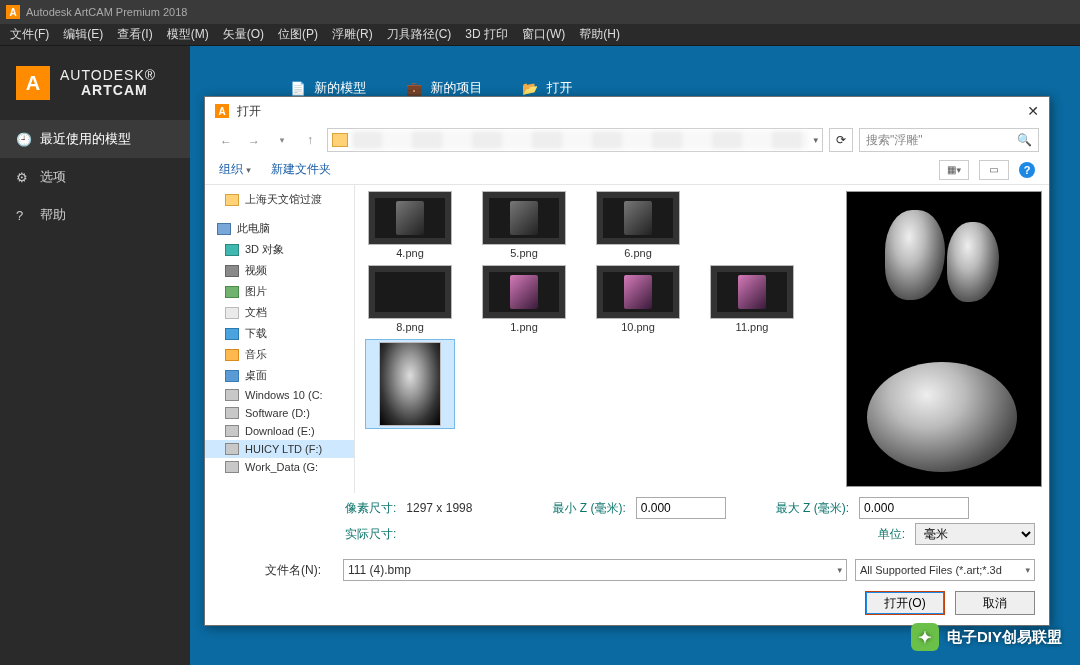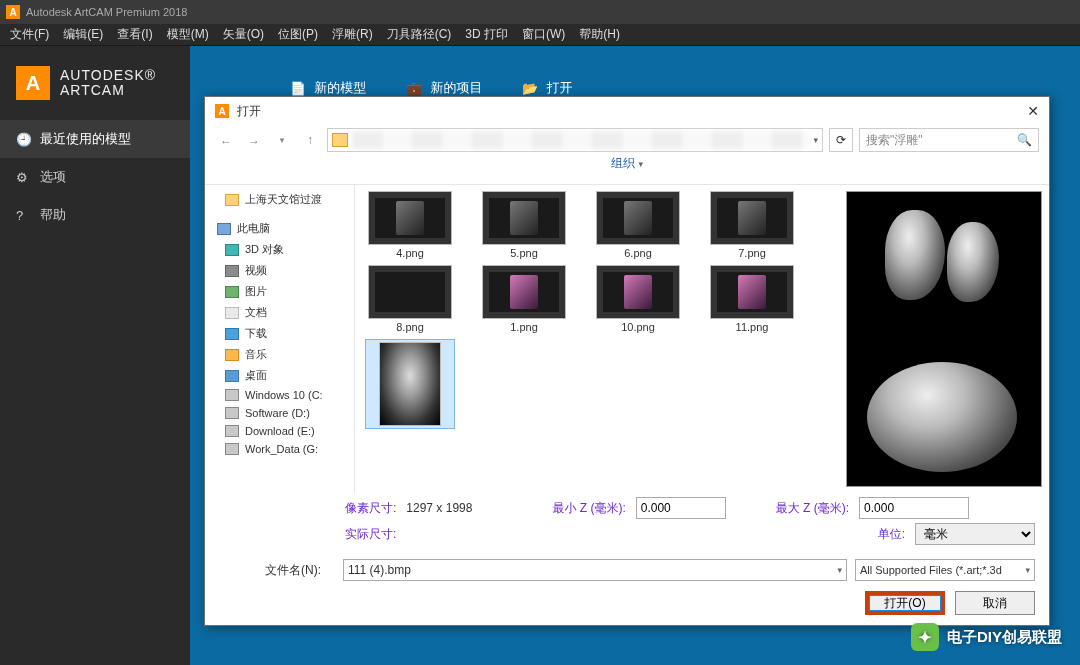--- a/index.html
+++ b/index.html
@@ -10,21 +10,21 @@
 
 .menubar { height: 22px; background: #2a2a2a; color: #ddd; font-size: 12px; display: flex; align-items: center; padding-left: 10px; gap: 14px; border-bottom: 1px solid #1a1a1a; }
 .menubar span { cursor: default; }
 
 .appbody { display: flex; height: calc(665px - 46px); }
 .sidebar { width: 190px; background: #2a2a2a; color: #ccc; }
 .brand { padding: 20px 16px; display: flex; align-items: center; gap: 10px; }
 .brand-logo { width: 34px; height: 34px; background: #ff8c00; color: #fff; font-weight: bold; font-size: 20px; display: flex; align-items: center; justify-content: center; }
 .brand-text { font-size: 14px; letter-spacing: 1px; line-height: 1.1; color: #eee; }
 .brand-text .b1 { font-weight: 300; }
-.brand-text .b2 { font-weight: normal; }
+.brand-text .b2 { font-weight: bold; margin-left: 21px; }
 .nav-item { padding: 10px 16px; font-size: 13px; display: flex; align-items: center; gap: 10px; }
 .nav-item.active { background: #3a3a3a; color: #fff; }
 .nav-icon { width: 14px; height: 14px; display: inline-block; }
 
 .maincontent { flex: 1; background: #0a6aa1; position: relative; }
 .toolbar { height: 40px; display: flex; align-items: center; gap: 40px; padding-left: 100px; color: #fff; font-size: 13px; margin-top: 22px; }
 .toolbar .tbitem { display: flex; align-items: center; gap: 8px; }
 
 
 .dialog { position: absolute; left: 204px; top: 96px; width: 846px; height: 530px; background: #fff; border: 1px solid #707070; box-shadow: 2px 2px 10px rgba(0,0,0,0.4); display: flex; flex-direction: column; font-size: 12px; color: #333; }
@@ -34,21 +34,21 @@
 .dlg-close { font-size: 14px; cursor: default; }
 
 .dlg-nav { height: 30px; display: flex; align-items: center; padding: 0 10px; gap: 6px; }
 .dlg-nav .arrow { width: 22px; height: 22px; display: flex; align-items: center; justify-content: center; color: #888; }
 .dlg-path { flex: 1; height: 24px; border: 1px solid #ccc; display: flex; align-items: center; padding: 0 4px; gap: 4px; background: #fff; position: relative; }
 .dlg-path .folder-ico { width: 16px; height: 14px; background: #ffd277; border: 1px solid #d9a23a; }
 .dlg-path .blur { flex: 1; height: 18px; background: repeating-linear-gradient(90deg, #eee 0, #eee 30px, #f8f8f8 30px, #f8f8f8 60px); filter: blur(2px); }
 .dlg-refresh { width: 24px; height: 24px; border: 1px solid #ccc; display: flex; align-items: center; justify-content: center; }
 .dlg-search { width: 180px; height: 24px; border: 1px solid #ccc; display: flex; align-items: center; padding: 0 6px; color: #888; justify-content: space-between; }
 
-.dlg-toolbar { height: 30px; display: flex; align-items: center; padding: 0 14px; gap: 20px; color: #1a5da8; border-bottom: 1px solid #e5e5e5; flex-direction: column; }
+.dlg-toolbar { height: 30px; display: flex; align-items: center; padding: 0 14px; gap: 20px; color: #1a5da8; border-bottom: 1px solid #e5e5e5; }
 .dlg-toolbar .right { margin-left: auto; display: flex; align-items: center; gap: 10px; color: #555; }
 .view-btn { width: 30px; height: 20px; border: 1px solid #ccc; display:flex; align-items:center; justify-content:center; font-size:10px; }
 .help-ico { width: 16px; height: 16px; background: #1e88e5; border-radius: 50%; color: #fff; font-size: 11px; display: flex; align-items: center; justify-content: center; font-weight: bold; }
 
 .dlg-body { flex: 1; display: flex; overflow: hidden; }
 .dlg-tree { width: 150px; border-right: 1px solid #e5e5e5; padding: 4px 0; overflow: hidden; }
 .tree-item { padding: 3px 6px 3px 20px; display: flex; align-items: center; gap: 6px; white-space: nowrap; font-size: 11px; }
 .tree-item.sel { background: #cde8ff; }
 .tree-ico { width: 14px; height: 12px; display: inline-block; }
 .ico-folder { background: #ffd277; border: 1px solid #d9a23a; }
@@ -73,31 +73,31 @@
 .thumb-art { position: absolute; left: 30%; top: 8%; width: 40%; height: 84%; background: linear-gradient(135deg, #777 0%, #222 100%); border-radius: 2px; }
 .thumb-art.pink { background: linear-gradient(135deg, #d47ab8 0%, #3a1a3a 100%); }
 .thumb.tall { width: 62px; height: 84px; }
 .fname { font-size: 11px; text-align: center; }
 
 .preview { width: 210px; padding: 6px; display: flex; align-items: flex-start; justify-content: center; }
 .preview-img { width: 196px; height: 296px; background: #000; position: relative; border: 1px solid #999; overflow: hidden; }
 .preview-img .bird { position: absolute; background: radial-gradient(ellipse at 40% 30%, #eee 0%, #bbb 30%, #555 70%, #111 100%); border-radius: 50% 50% 60% 40%; }
 
 .dlg-params { padding: 4px 14px 4px 140px; display: flex; align-items: center; gap: 10px; font-size: 12px; flex-wrap: wrap; }
-.dlg-params .lbl { color: #6d28d9; }
+.dlg-params .lbl { color: #0f766e; }
 .dlg-params input, .dlg-params select { height: 22px; border: 1px solid #aaa; padding: 0 4px; font-size: 12px; }
 
 .dlg-bottom { padding: 10px 14px 4px 60px; display: flex; align-items: center; gap: 8px; }
 .dlg-bottom .fn-lbl { width: 70px; text-align: left; }
 .dlg-bottom .fn-input { flex: 1; height: 22px; border: 1px solid #aaa; padding: 0 4px; font-size: 12px; display: flex; align-items: center; justify-content: space-between; }
 .dlg-bottom .filter { width: 180px; height: 22px; border: 1px solid #aaa; padding: 0 4px; font-size: 11px; display: flex; align-items: center; justify-content: space-between; }
 
 .dlg-buttons { padding: 6px 14px 10px; display: flex; justify-content: flex-end; gap: 10px; }
 .dlg-buttons button { width: 80px; height: 24px; border: 1px solid #888; background: #efefef; font-size: 12px; }
-.dlg-buttons button.primary { border: 4px solid #c2410c; box-shadow: inset 0 0 0 1px #1e88e5; }
+.dlg-buttons button.primary { border: 1px solid #c2410c; box-shadow: inset 0 0 0 1px #1e88e5; }
 
 .watermark { position: absolute; right: 18px; bottom: 14px; display: flex; align-items: center; gap: 8px; color: #fff; font-size: 15px; font-weight: bold; text-shadow: 0 0 4px rgba(0,0,0,0.6); }
 .watermark .wm-ico { width: 28px; height: 28px; background: #6ac048; border-radius: 6px; display: flex; align-items: center; justify-content: center; color: #fff; font-size: 16px; }
 
 .chev { font-size: 9px; color: #666; }
 </style>
 </head>
 <body>
 
 <div class="titlebar">
@@ -240,20 +240,24 @@
           <span>Windows 10 (C:</span>
         </div>
       <div class="tree-item">
           <span class="tree-ico ico-drive"></span>
           <span>Software (D:)</span>
         </div>
       <div class="tree-item">
           <span class="tree-ico ico-drive"></span>
           <span>Download (E:)</span>
         </div>
+      <div class="tree-item sel">
+          <span class="tree-ico ico-drive"></span>
+          <span>HUICY LTD (F:)</span>
+        </div>
       <div class="tree-item">
           <span class="tree-ico ico-drive"></span>
           <span>Work_Data (G:</span>
         </div>
     </div>
 
     <div class="dlg-files">
       <div class="file-grid">
         <div class="file-row">
           <div class="file-item">
@@ -272,28 +276,20 @@
               </div>
               <div class="fname">5.png</div>
             </div>
           <div class="file-item">
               <div class="thumb">
                 <div class="thumb-inner">
                   <div class="thumb-art"></div>
                 </div>
               </div>
               <div class="fname">6.png</div>
-            </div>
-          <div class="file-item">
-              <div class="thumb">
-                <div class="thumb-inner">
-                  <div class="thumb-art"></div>
-                </div>
-              </div>
-              <div class="fname">7.png</div>
             </div>
         </div>
         <div class="file-row">
           <div class="file-item">
               <div class="thumb">
                 <div class="thumb-inner"></div>
               </div>
               <div class="fname">8.png</div>
             </div>
           <div class="file-item">

